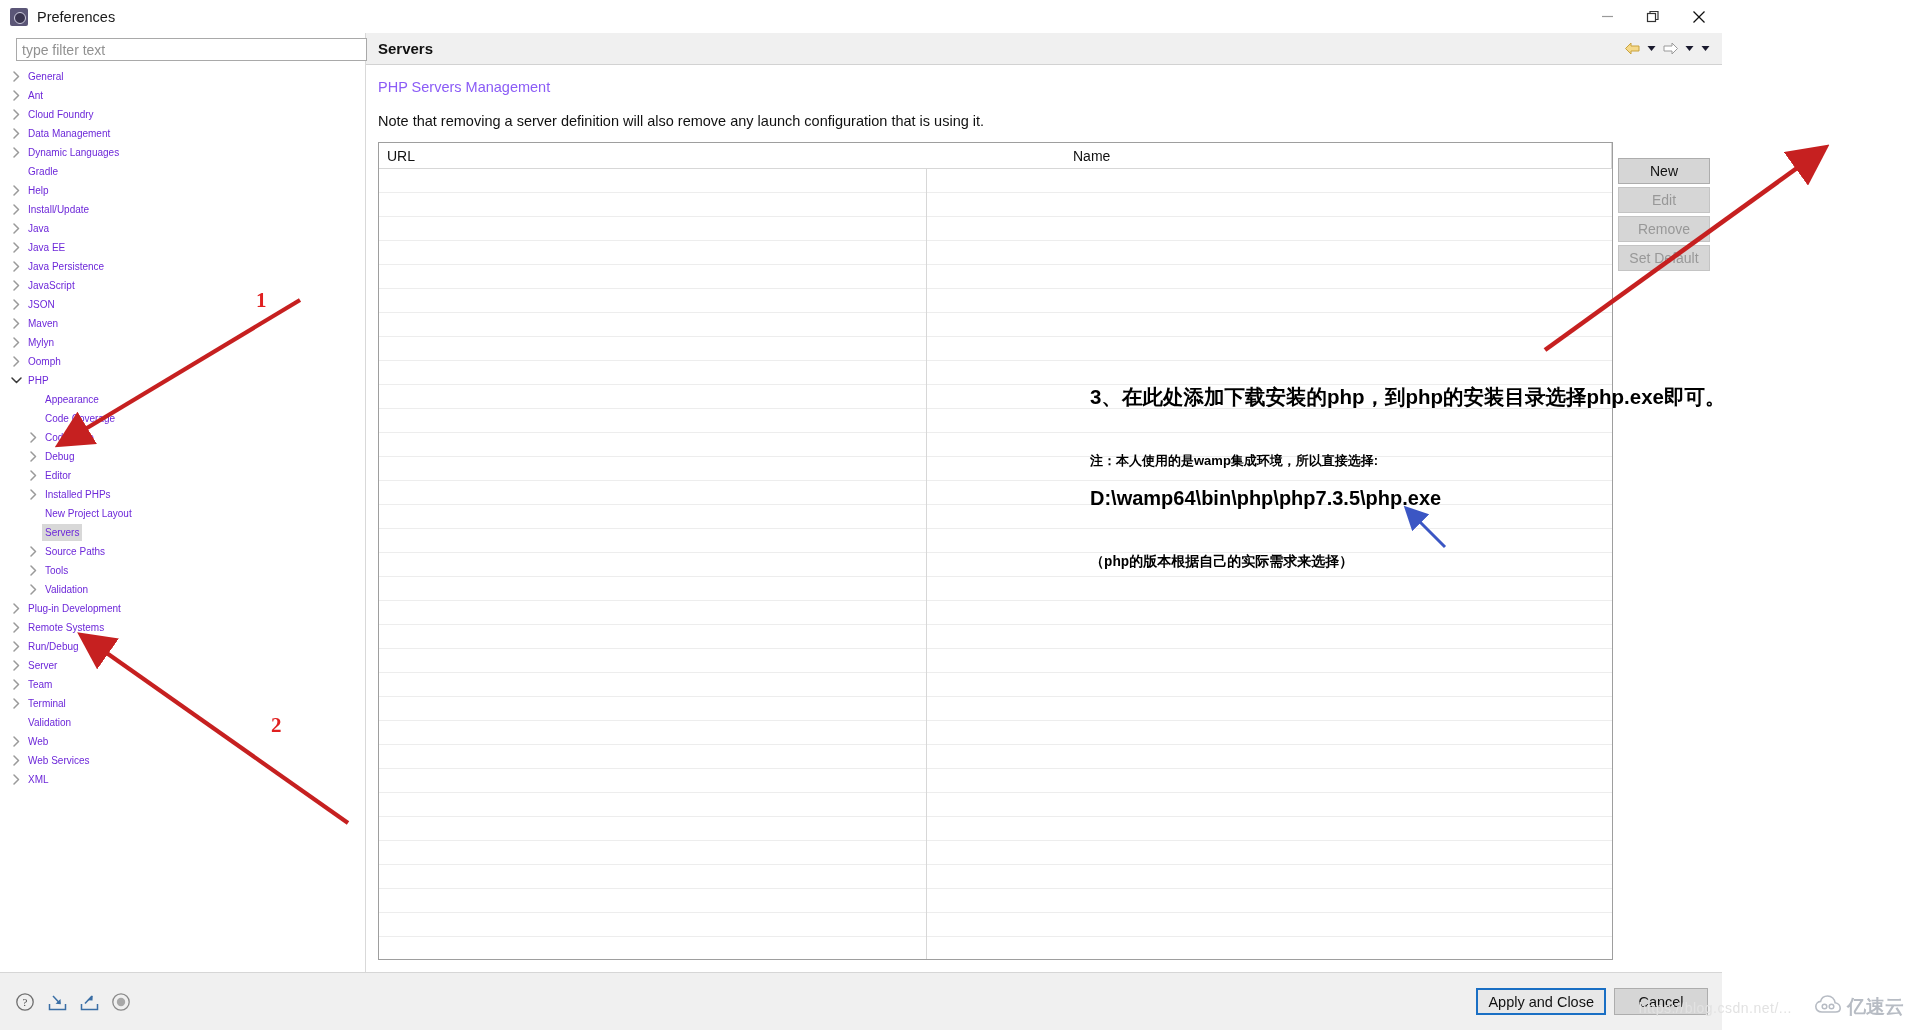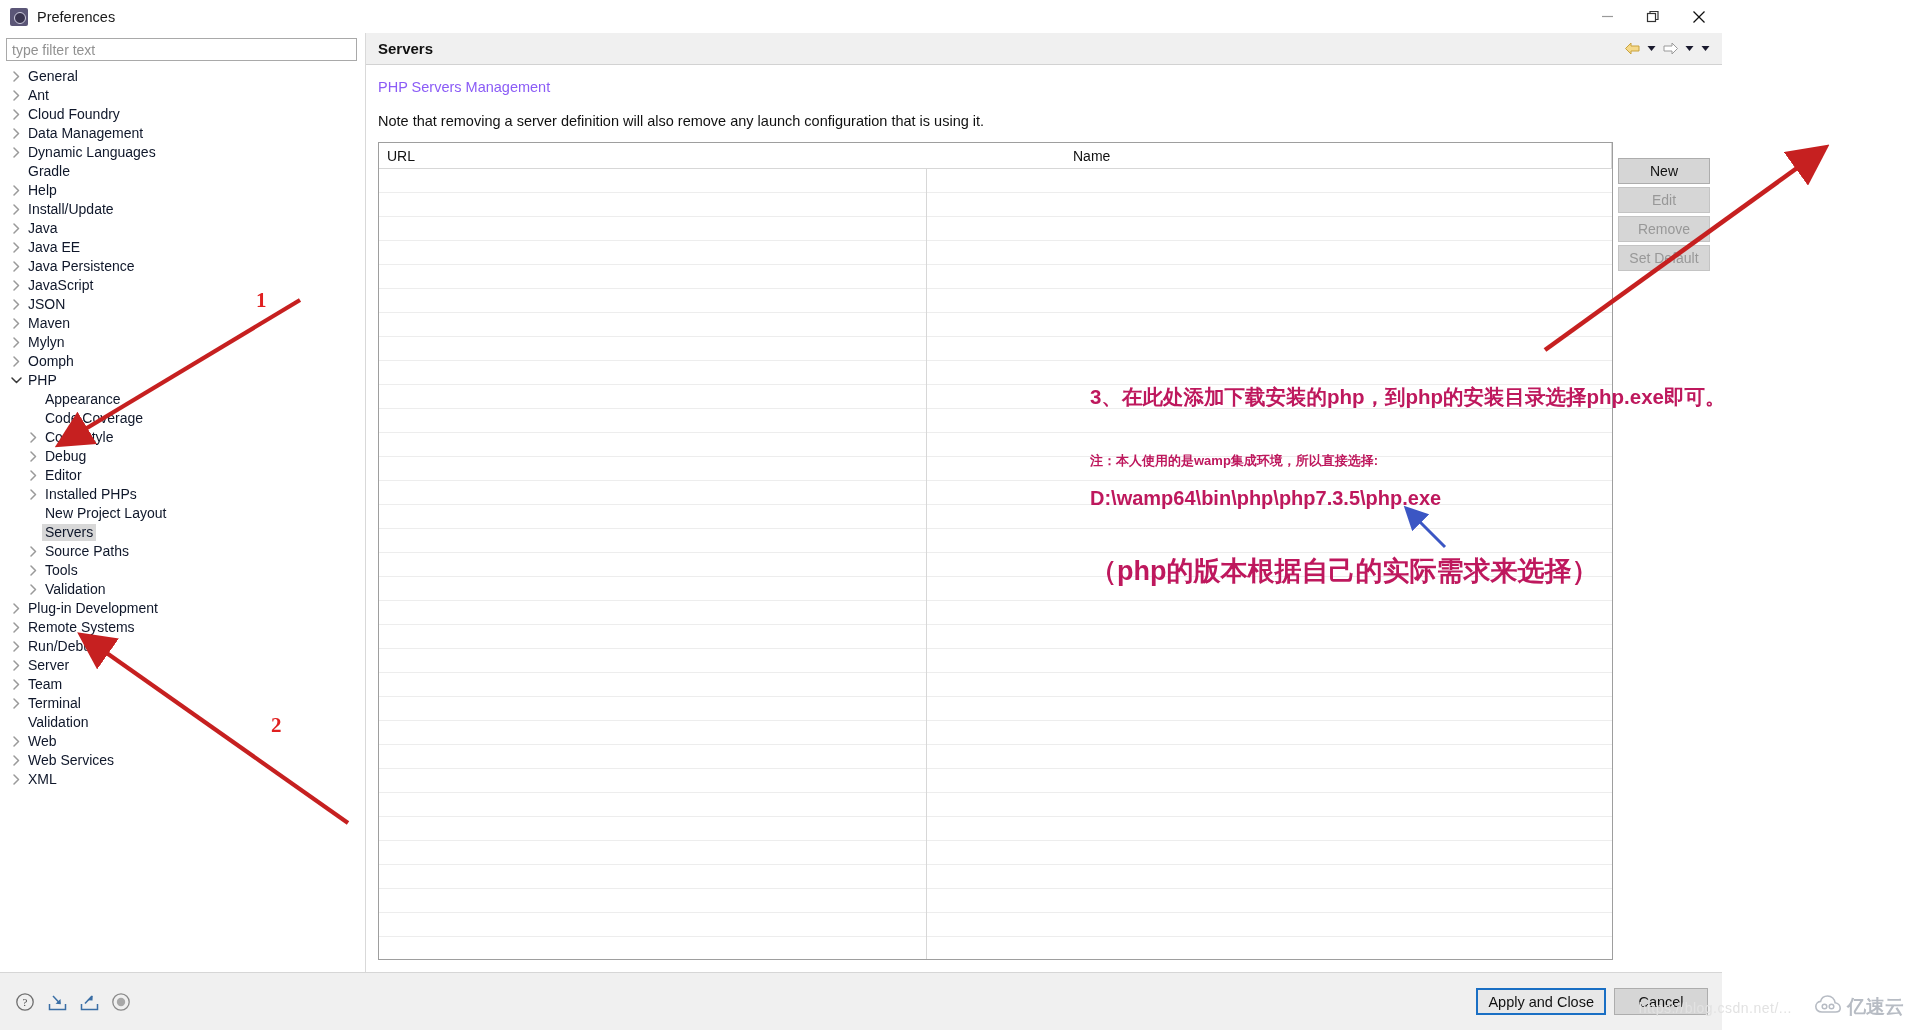--- a/index.html
+++ b/index.html
@@ -76,21 +76,21 @@
   
   .left {
     width: 366px;
     flex: 0 0 366px;
     border-right: 1px solid #d9d9d9;
     display: flex;
     flex-direction: column;
     background: #ffffff;
     position: relative;
   }
-  .filter-wrap { padding: 5px 8px 4px 6px; }
+  .filter-wrap { padding: 5px 8px 4px 16px; }
   .filter-input {
     width: 351px;
     height: 23px;
     border: 1px solid #a9a9a9;
     font-size: 14px;
     font-family: "Liberation Sans", sans-serif;
     padding: 0 5px;
     color: #1a1a1a;
     outline: none;
     background: #fff;
@@ -98,22 +98,22 @@
   .filter-input::placeholder { color: #919191; }
   .tree {
     flex: 1;
     overflow: hidden;
     padding-top: 2px;
   }
   .tnode {
     height: 19px;
     display: flex;
     align-items: center;
-    font-size: 14px;
-    color: #0f172a;
+    font-size: 10px;
+    color: #6d28d9;
     white-space: nowrap;
     cursor: default;
     padding-right: 4px;
   }
   .twist {
     width: 17px;
     flex: 0 0 17px;
     display: flex; align-items: center; justify-content: center;
     color: #8a8a8a;
     font-size: 11px;
@@ -288,21 +288,21 @@
 
   
   .overlay {
     position: absolute;
     left: 0; top: 0;
     width: 1920px; height: 1030px;
     pointer-events: none;
   }
   .anno-text {
     position: absolute;
-    color: #be185d;
+    color: #000000;
     font-weight: bold;
     font-family: "Liberation Sans", sans-serif;
     white-space: nowrap;
   }
   .anno-num {
     position: absolute;
     color: #e02020;
     font-weight: bold;
     font-size: 21px;
     font-family: "Liberation Serif", serif;
@@ -761,21 +761,21 @@
 
       <line x1="1445" y1="547" x2="1408" y2="510" stroke="#3b56c4" stroke-width="3" marker-end="url(#bh)"></line>
     </svg>
 
     <div class="anno-num" style="left:256px; top:288px;">1</div>
     <div class="anno-num" style="left:271px; top:713px;">2</div>
 
     <div class="anno-text" style="left:1090px; top:383px; font-size:20.5px;">3、在此处添加下载安装的php，到php的安装目录选择php.exe即可。</div>
     <div class="anno-text" style="left:1090px; top:452px; font-size:13px;">注：本人使用的是wamp集成环境，所以直接选择:</div>
     <div class="anno-text" style="left:1090px; top:487px; font-size:20px;">D:\wamp64\bin\php\php7.3.5\php.exe</div>
-    <div class="anno-text" style="left:1090px; top:553px; font-size:27px;">（php的版本根据自己的实际需求来选择）</div>
+    <div class="anno-text" style="left:1090px; top:553px; font-size:14px;font-family:Liberation Mono, monospace;">（php的版本根据自己的实际需求来选择）</div>
 
     <div class="wm-url">https://blog.csdn.net/...</div>
     <div class="wm">
       <span>
         <svg width="26" height="19" viewBox="0 0 26 19">
           <path d="M7 17 C2.8 17 0.8 14.4 0.8 11.6 C0.8 8.8 3 6.6 5.6 6.4 C6.3 3.2 9.2 1 12.6 1 C16.6 1 19.8 4 20.1 7.8 C23 8.1 25.2 10.4 25.2 13.2 C25.2 15.6 23.3 17 20.6 17 Z" fill="none" stroke="#b7bcc4" stroke-width="1.6"></path>
           <circle cx="9.5" cy="11.5" r="2.3" fill="none" stroke="#b7bcc4" stroke-width="1.5"></circle>
           <circle cx="16.5" cy="11.5" r="2.3" fill="none" stroke="#b7bcc4" stroke-width="1.5"></circle>
         </svg>
       </span>

